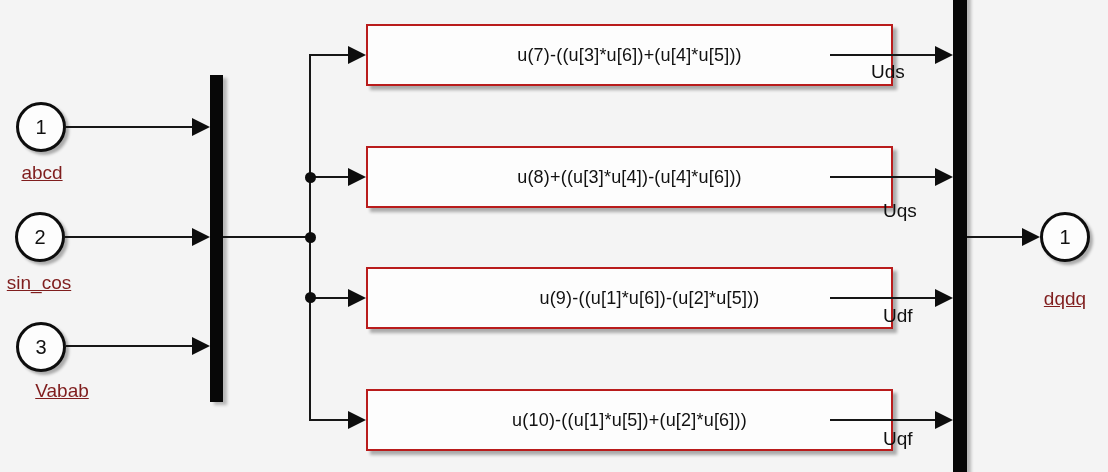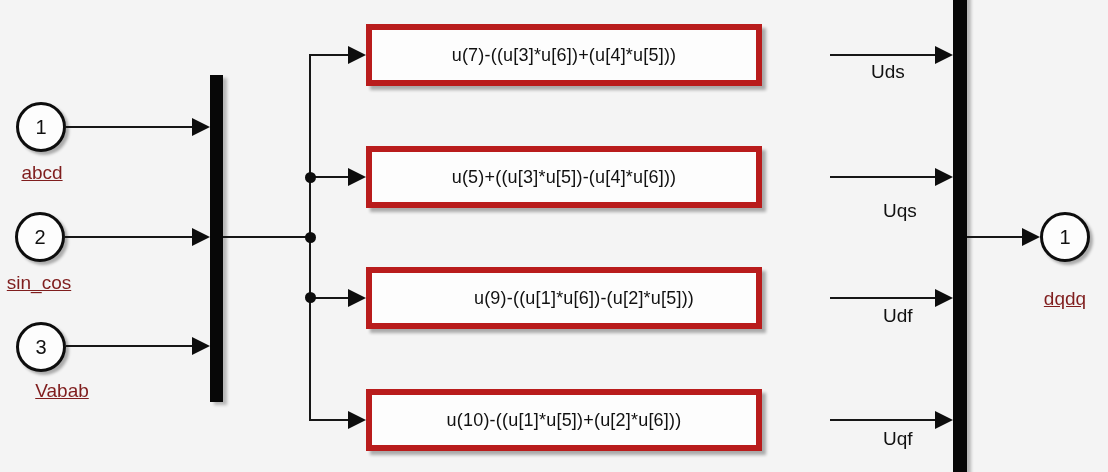--- a/index.html
+++ b/index.html
@@ -11,25 +11,25 @@
     position: relative;
     width: 1108px;
     height: 472px;
     background: #f4f4f4;
     overflow: hidden;
   }
   
   .fcn-block {
     position: absolute;
     left: 366px;
-    width: 396px;
+    width: 527px;
     height: 62px;
     box-sizing: border-box;
     background: #fdfdfd;
-    border: 6px solid #b91c1c;
+    border: 2px solid #b91c1c;
     box-shadow: 4px 4px 3px rgba(0,0,0,0.30);
     display: flex;
     align-items: center;
     justify-content: center;
   }
   .fcn-expr {
     font-size: 18px;
     color: #111;
     letter-spacing: 0.2px;
     white-space: nowrap;
@@ -145,21 +145,21 @@
   <div class="arrowhead" style="left:348px; top:411px;"></div>
 
   <div class="branch-dot" style="left:305px; top:172px;"></div>
   <div class="branch-dot" style="left:305px; top:232px;"></div>
   <div class="branch-dot" style="left:305px; top:292px;"></div>
 
   <div class="fcn-block" style="top:24px;">
     <span class="fcn-expr">u(7)-((u[3]*u[6])+(u[4]*u[5]))</span>
   </div>
   <div class="fcn-block" style="top:146px;">
-    <span class="fcn-expr">u(5)+((u[3]*u[5])-(u[4]*u[6]))</span>
+    <span class="fcn-expr">u(8)+((u[3]*u[4])-(u[4]*u[6]))</span>
   </div>
   <div class="fcn-block" style="top:267px;padding-left:40px;">
     <span class="fcn-expr">u(9)-((u[1]*u[6])-(u[2]*u[5]))</span>
   </div>
   <div class="fcn-block" style="top:389px;">
     <span class="fcn-expr">u(10)-((u[1]*u[5])+(u[2]*u[6]))</span>
   </div>
 
   <div class="hline" style="left:830px; top:54px;  width:107px;"></div>
   <div class="arrowhead" style="left:935px; top:46px;"></div>

